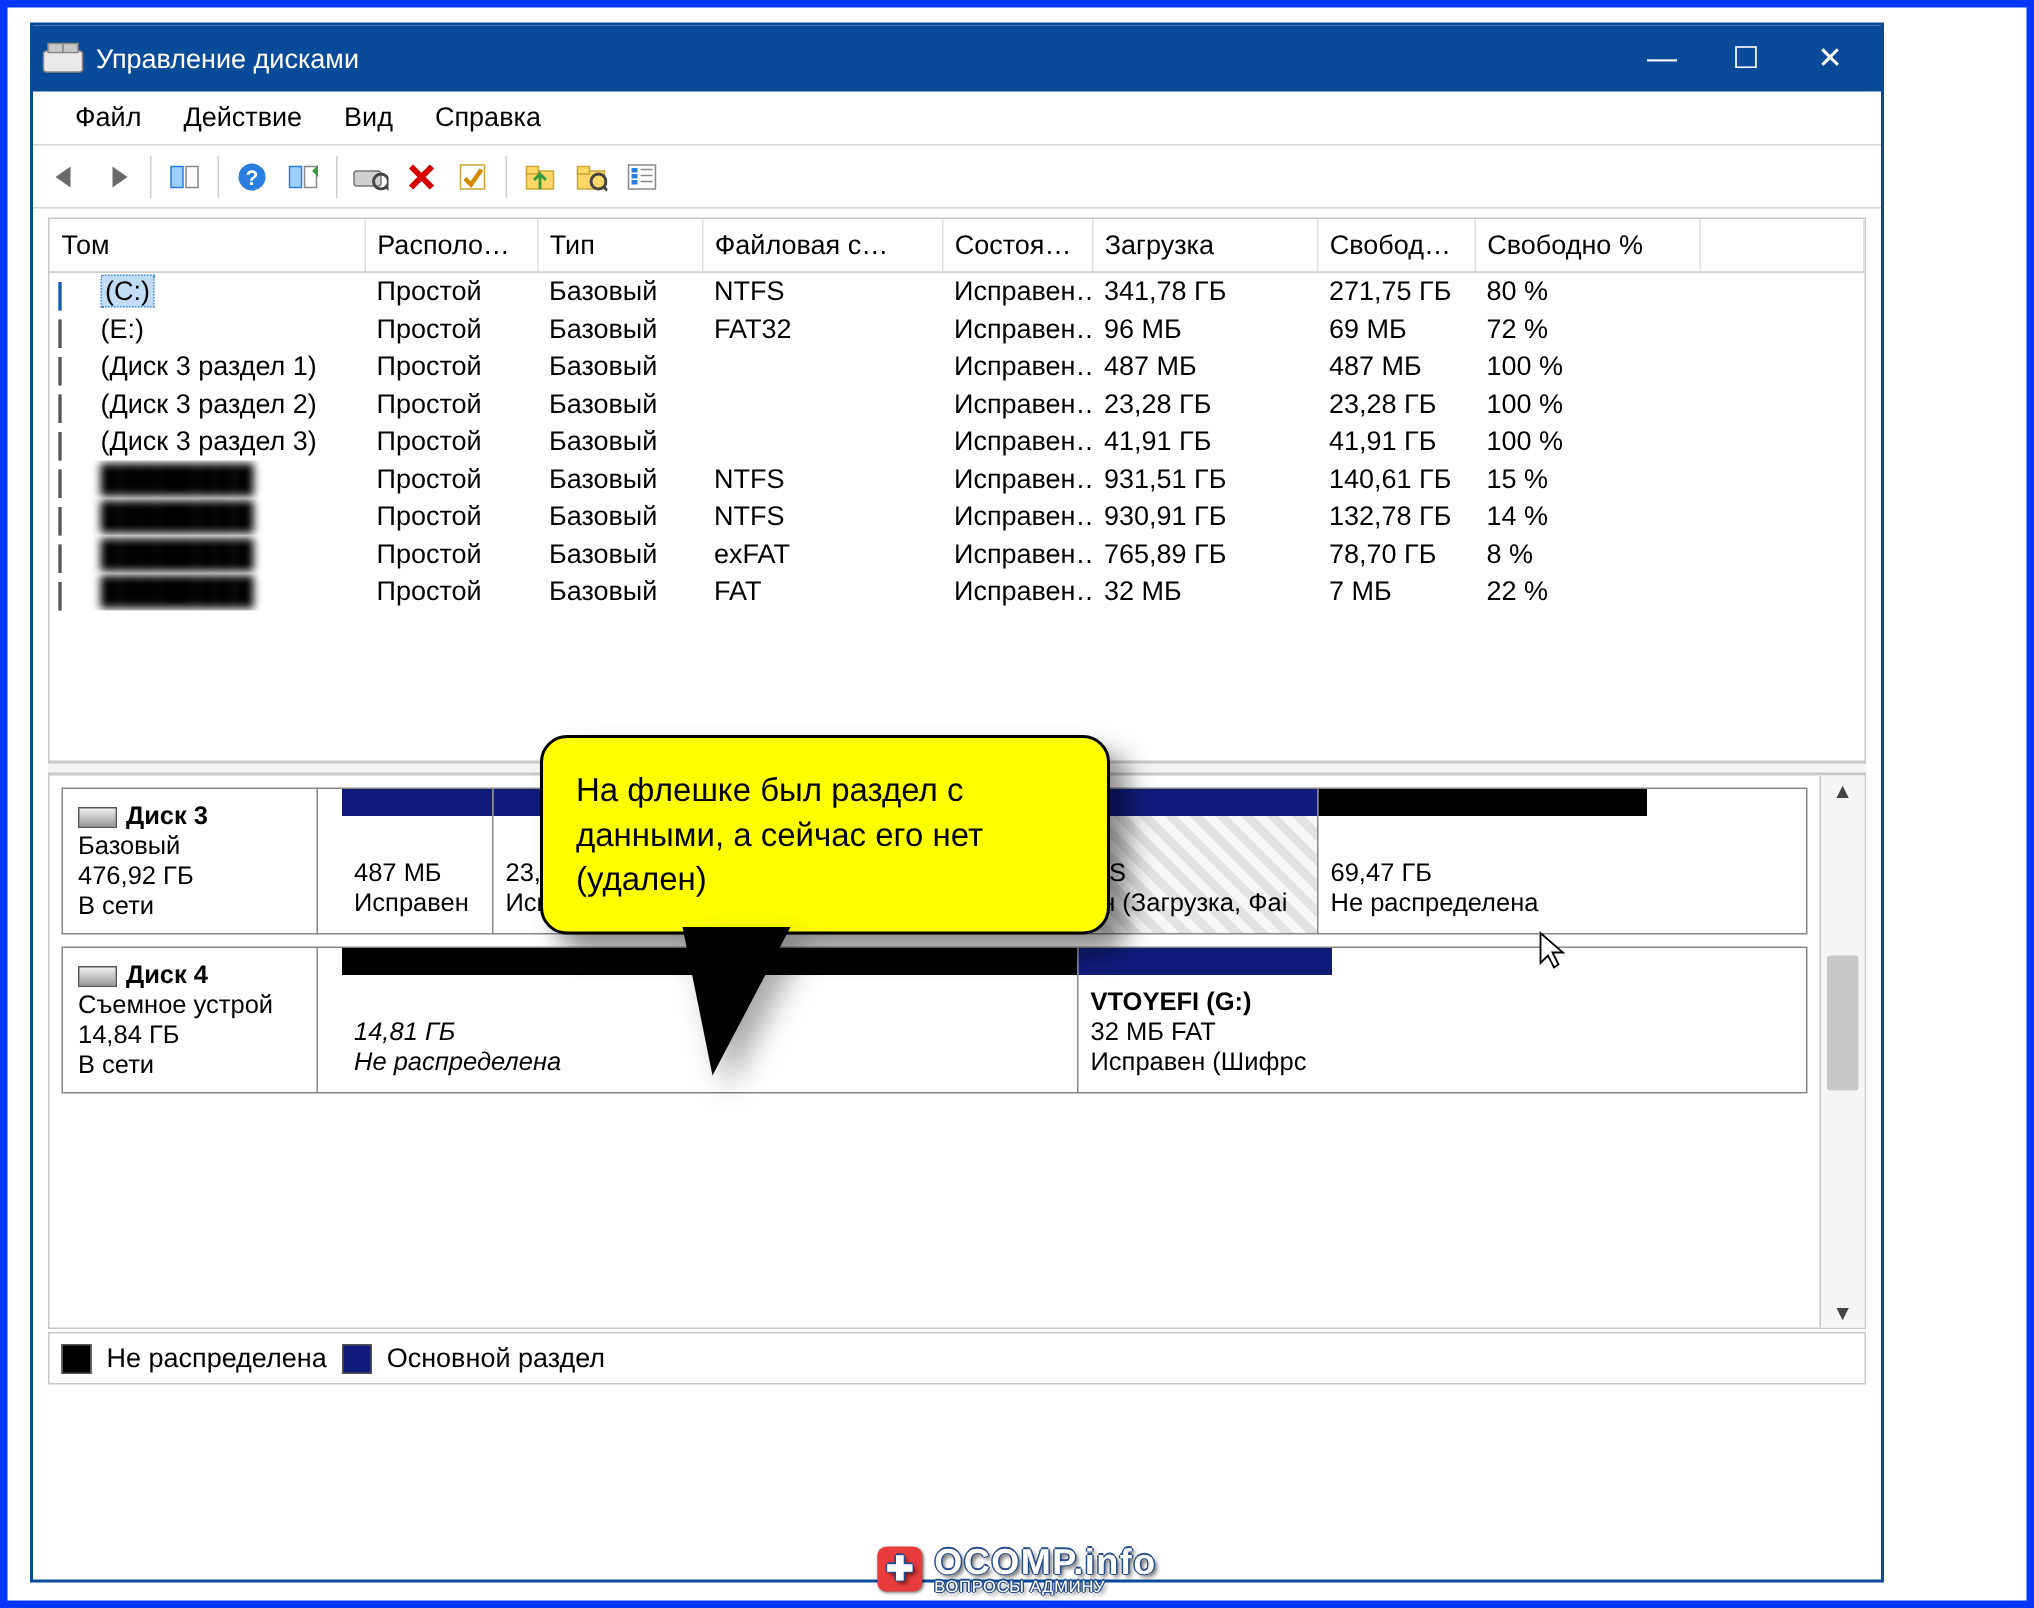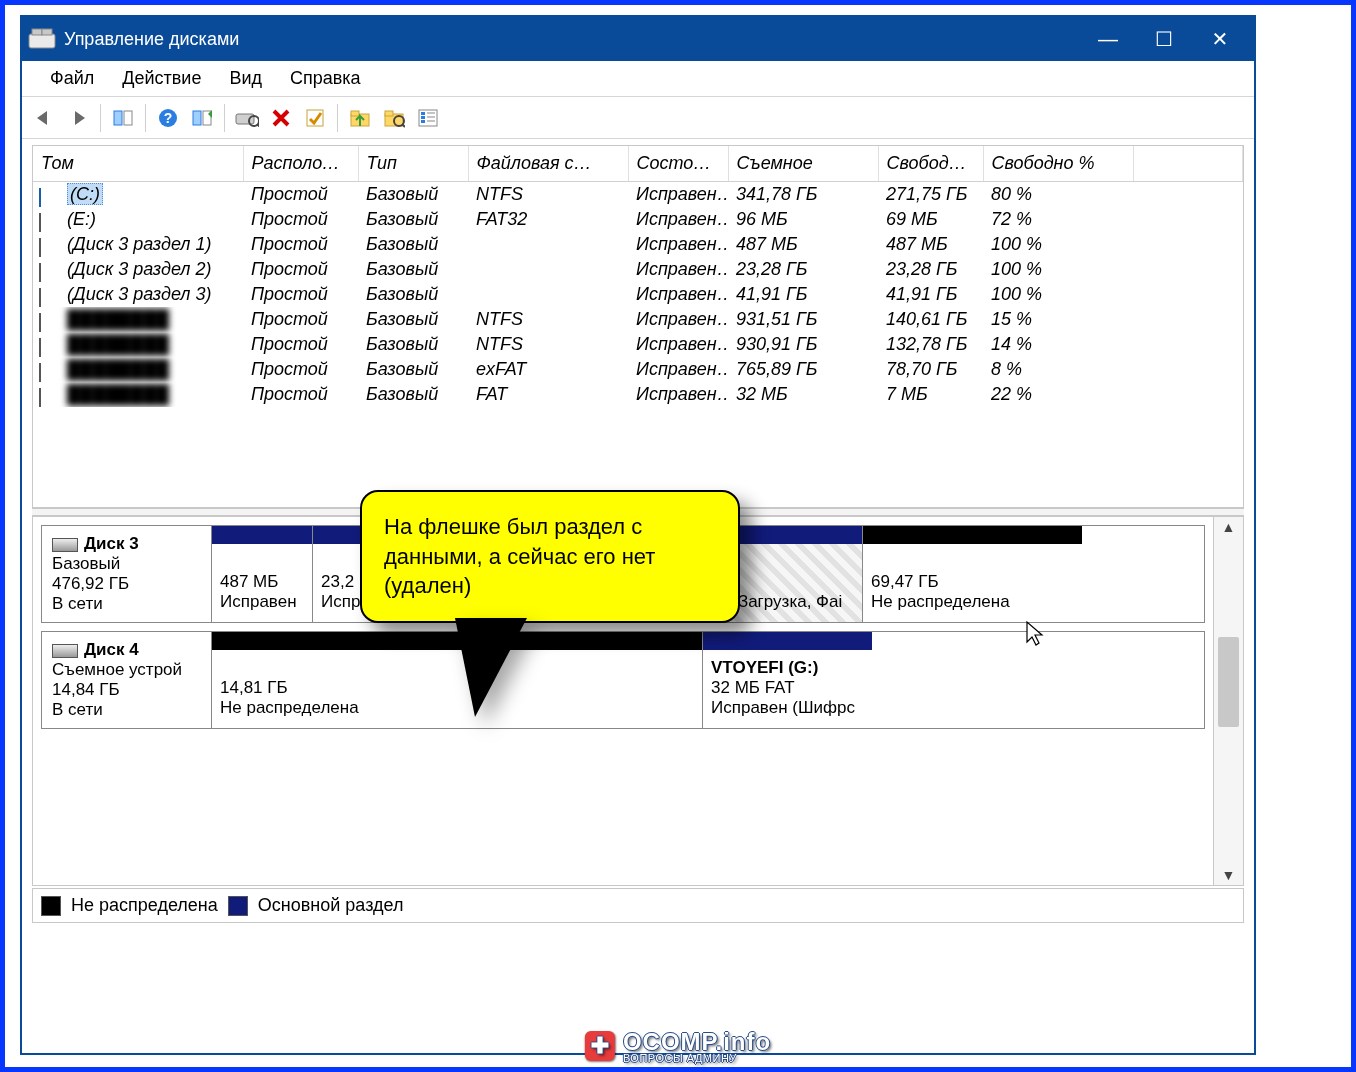--- a/index.html
+++ b/index.html
@@ -20,35 +20,35 @@
   .titlebar .app-icon { width:28px; height:22px; margin-right:8px; display:inline-block; }
   .titlebar .app-icon svg { display:block; }
   .titlebar .title { flex:1; font-size:18px; }
   .titlebar .ctl { width:56px; text-align:center; font-size:20px; line-height:44px; cursor:default; }
   .menubar { height:36px; display:flex; align-items:center; gap:28px; padding:0 28px; border-bottom:1px solid #d6d6d6; font-size:18px; }
   .menubar span { cursor:default; }
   .toolbar { height:42px; display:flex; align-items:center; padding:2px 6px 2px 6px; border-bottom:1px solid #d6d6d6; gap:2px; }
   .tb-btn { width:32px; height:32px; display:flex; align-items:center; justify-content:center; cursor:default; border:1px solid transparent; }
   .tb-sep { width:1px; height:28px; background:#d0d0d0; margin:0 4px; }
   .table-wrap { border:1px solid #c8c8c8; margin:6px 10px 0 10px; }
-  .vol-table { width:100%; border-collapse:collapse; table-layout:fixed;font-style:italic; }
+  .vol-table { width:100%; border-collapse:collapse; table-layout:fixed; }
   .vol-table th { text-align:left; font-weight:400; padding:7px 8px; border-right:1px solid #e0e0e0; border-bottom:1px solid #d0d0d0; background:#fff; font-size:18px; overflow:hidden; white-space:nowrap; text-overflow:ellipsis; }
   .vol-table td { padding:2px 8px; font-size:18px; white-space:nowrap; overflow:hidden; }
   .vol-table td:first-child { padding-left:6px; }
   .disk-icon { display:inline-block; width:22px; height:12px; margin-right:6px; vertical-align:middle; }
   .disk-icon .bar { height:10px; border:1px solid #555; background:linear-gradient(#eee,#aaa); position:relative; }
   .disk-icon.blue .bar { background:#2a7de1; border-color:#1a5db0; }
   .disk-icon.grey .bar { background:#9a9a9a; border-color:#555; }
   .sel { background:#c1dcf7; border:1px dotted #4a90d9; padding:0 2px; }
   .blurred { filter: blur(3px); }
   .spacer-bottom { height:100px; }
   .splitter { height:8px; margin:0 10px; border-top:1px solid #c8c8c8; border-bottom:1px solid #c8c8c8; background:#f4f4f4; }
   .lower { display:flex; margin:0 10px 0 10px; height:370px; border:1px solid #c8c8c8; }
   .lower-main { flex:1; overflow:hidden; padding:0; }
-  .disk-row { display:flex; border:1px solid #888; margin:8px; }
+  .disk-row { display:flex; border:1px solid #888; margin:8px;gap:16px; }
   .disk-label { width:170px; border-right:1px solid #888; padding:8px 10px; font-size:17px; }
   .disk-label .name { font-weight:700; }
   .disk-label .diicon { display:inline-block; width:26px; height:14px; margin-right:6px; vertical-align:middle; background:linear-gradient(#eee,#999); border:1px solid #555; }
   .parts { flex:1; display:flex; }
   .part { border-left:1px solid #888; padding:4px 8px 8px 8px; font-size:17px; position:relative; display:flex; flex-direction:column; }
   .part:first-child { border-left:none; }
   .part .color-bar { height:18px; margin:-4px -8px 8px -8px; }
   .cb-blue { background:#111b7a; }
   .cb-black { background:#000; }
   .part .p-title { font-weight:700; }
@@ -192,21 +192,21 @@
           <col style="width:150px">
           <col>
       </colgroup>
       <thead>
           <tr>
         <th>Том</th>
         <th>Располож…</th>
         <th>Тип</th>
         <th>Файловая с…</th>
         <th>Состояние</th>
-        <th>Съемное</th>
+        <th>Загрузка</th>
         <th>Свобод…</th>
         <th>Свободно %</th>
         <th></th>
       </tr>
         </thead>
       <tbody id="vol-body">
           <tr>
             <td><span class="disk-icon blue"><span class="bar"></span></span><span class="sel">(C:)</span></td>
             <td>Простой</td>
             <td>Базовый</td>
@@ -357,21 +357,21 @@
       </div>
 
       <div class="disk-row">
         <div class="disk-label">
           <div><span class="diicon"></span><span class="name">Диск 4</span></div>
           <div>Съемное устрой</div>
           <div>14,84 ГБ</div>
           <div>В сети</div>
         </div>
         <div class="parts" id="d4parts">
-            <div class="part" style="width: 490px;">
+            <div class="part" style="width: 490px; font-style: italic;">
               <div class="color-bar cb-black"></div>
               <div>&nbsp;</div>
               <div>14,81 ГБ</div>
               <div>Не распределена</div>
             </div>
             <div class="part" style="width: 170px;">
               <div class="color-bar cb-blue"></div>
               <div class="p-title">VTOYEFI  (G:)</div>
               <div>32 МБ FAT</div>
               <div>Исправен (Шифрс</div>

